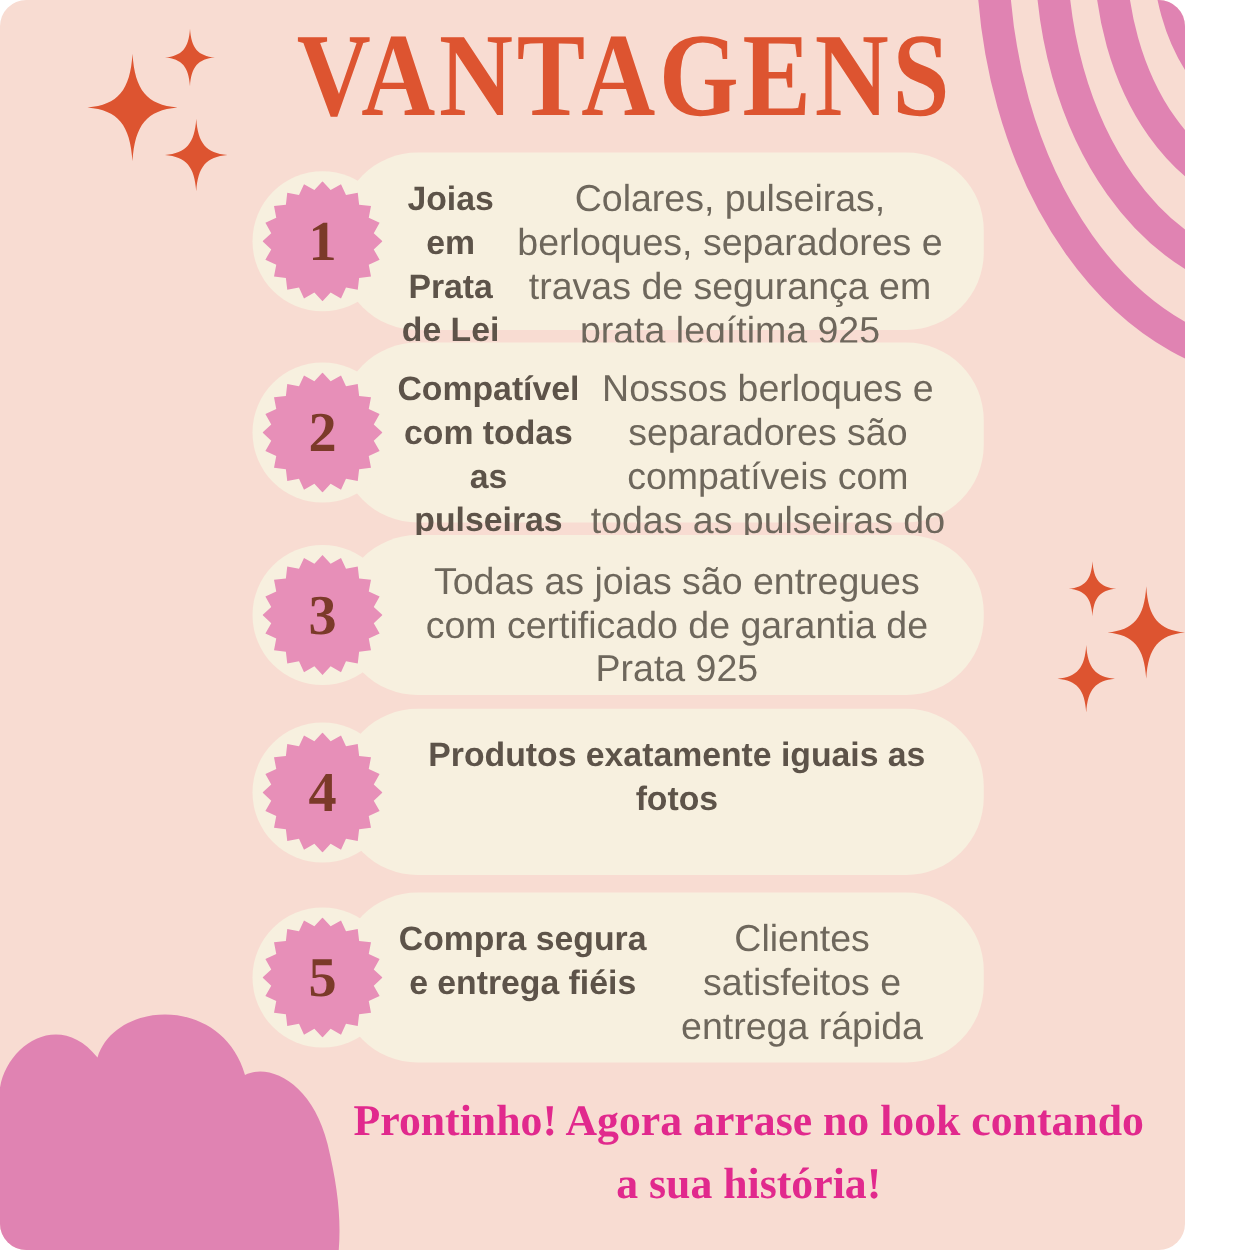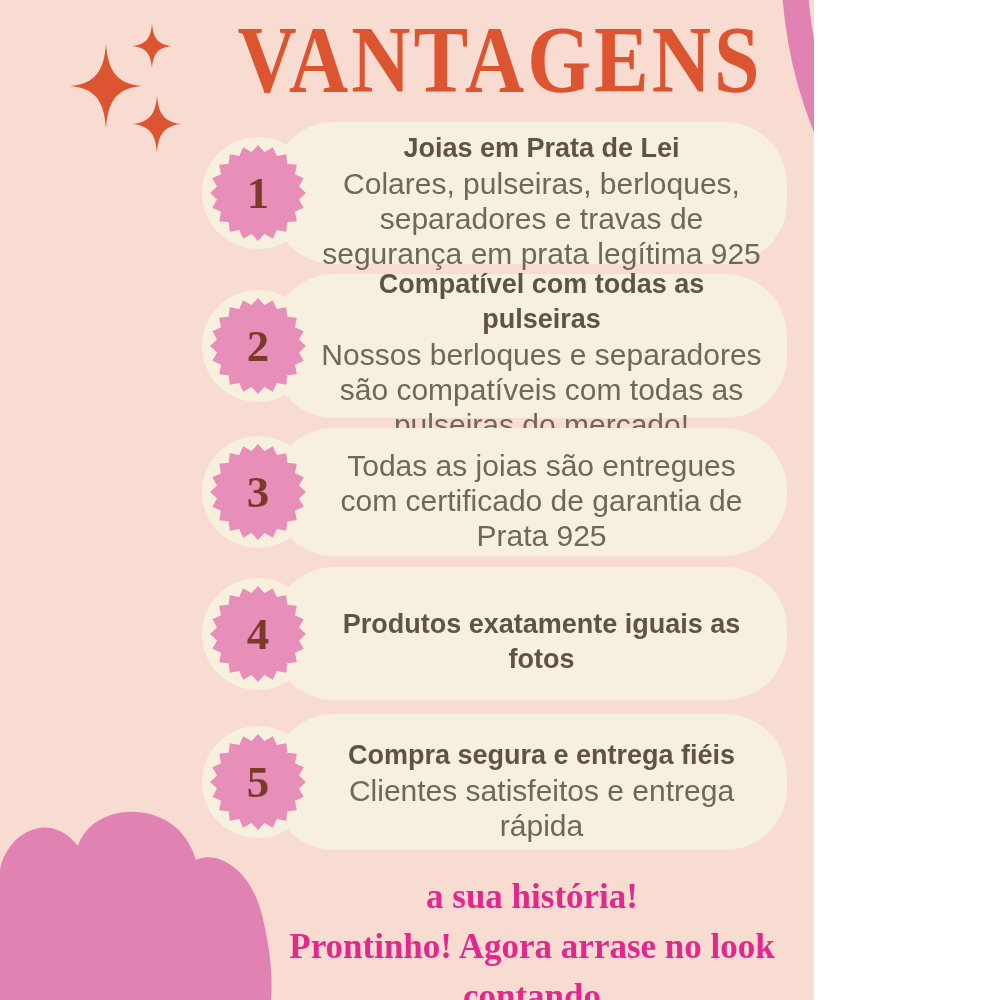--- a/index.html
+++ b/index.html
@@ -1,42 +1,43 @@
 <!DOCTYPE html>
 <html style="--background: #f8dcd2; --card-cream: #f7f0df; --accent-orange: #dd5430; --deco-pink: #e083b2; --badge-pink: #e78fb8; --number-brown: #7b3a29; --title-text: #5d5349; --body-text: #6e675c; --footer-magenta: #e1298d;"><head>
 <meta charset="utf-8">
 <style>
   html,body { margin:0; padding:0; }
   body { width:1000px; height:1000px; font-family:"Liberation Sans", sans-serif; }
 
   .canvas {
-    position:relative; width:814px; height:1000px;
+    position:relative; width:948px; height:1000px;
     background: var(--background, #f8dcd2);
     overflow:hidden;
+    border-radius:21px;
   }
 
   svg.bg-deco { position:absolute; left:0; top:0; width:1000px; height:1000px; pointer-events:none; }
 
   h1.title {
     position:absolute; top:12px; left:0; width:1000px; margin:0;
     text-align:center;
     font-family:"Liberation Serif", serif; font-weight:bold;
     font-size:82px; line-height:84px; letter-spacing:3px;
     color: var(--accent-orange, #dd5430);
     transform: scaleY(1.16); transform-origin: top center;
   }
 
   .card {
     position:absolute; left:272px; width:515px;
     background: var(--card-cream, #f7f0df);
     border-radius:62px;
   }
   .card .content {
     position:absolute; inset:0;
-    display:flex; flex-direction:column; justify-content:center;
+    display:flex; flex-direction:row; justify-content:center;
     text-align:center; padding:20px 22px 4px 46px; box-sizing:border-box;
   }
   .card h2 { margin:0; font-size:27px; line-height:35px; font-weight:bold; color: var(--title-text, #5d5349); }
   .card p  { margin:0; font-size:30px; line-height:35px; color: var(--body-text, #6e675c); }
 
   .halo {
     position:absolute; left:-70px; top:50%; transform:translateY(-50%);
     width:112px; height:112px; border-radius:50%;
     background: var(--card-cream, #f7f0df);
   }
@@ -161,17 +162,17 @@
         </svg>
       <span class="num">5</span>
     </div>
     <div class="content">
       <h2>Compra segura e entrega fiéis</h2>
       <p>Clientes satisfeitos e entrega rápida</p>
     </div>
   </section>
 
   <div class="footer">
+    <div>Prontinho! Agora arrase no look contando</div>
     <div>a sua história!</div>
-    <div>Prontinho! Agora arrase no look contando</div>
   </div>
 
 </div>
 
 </body></html>

